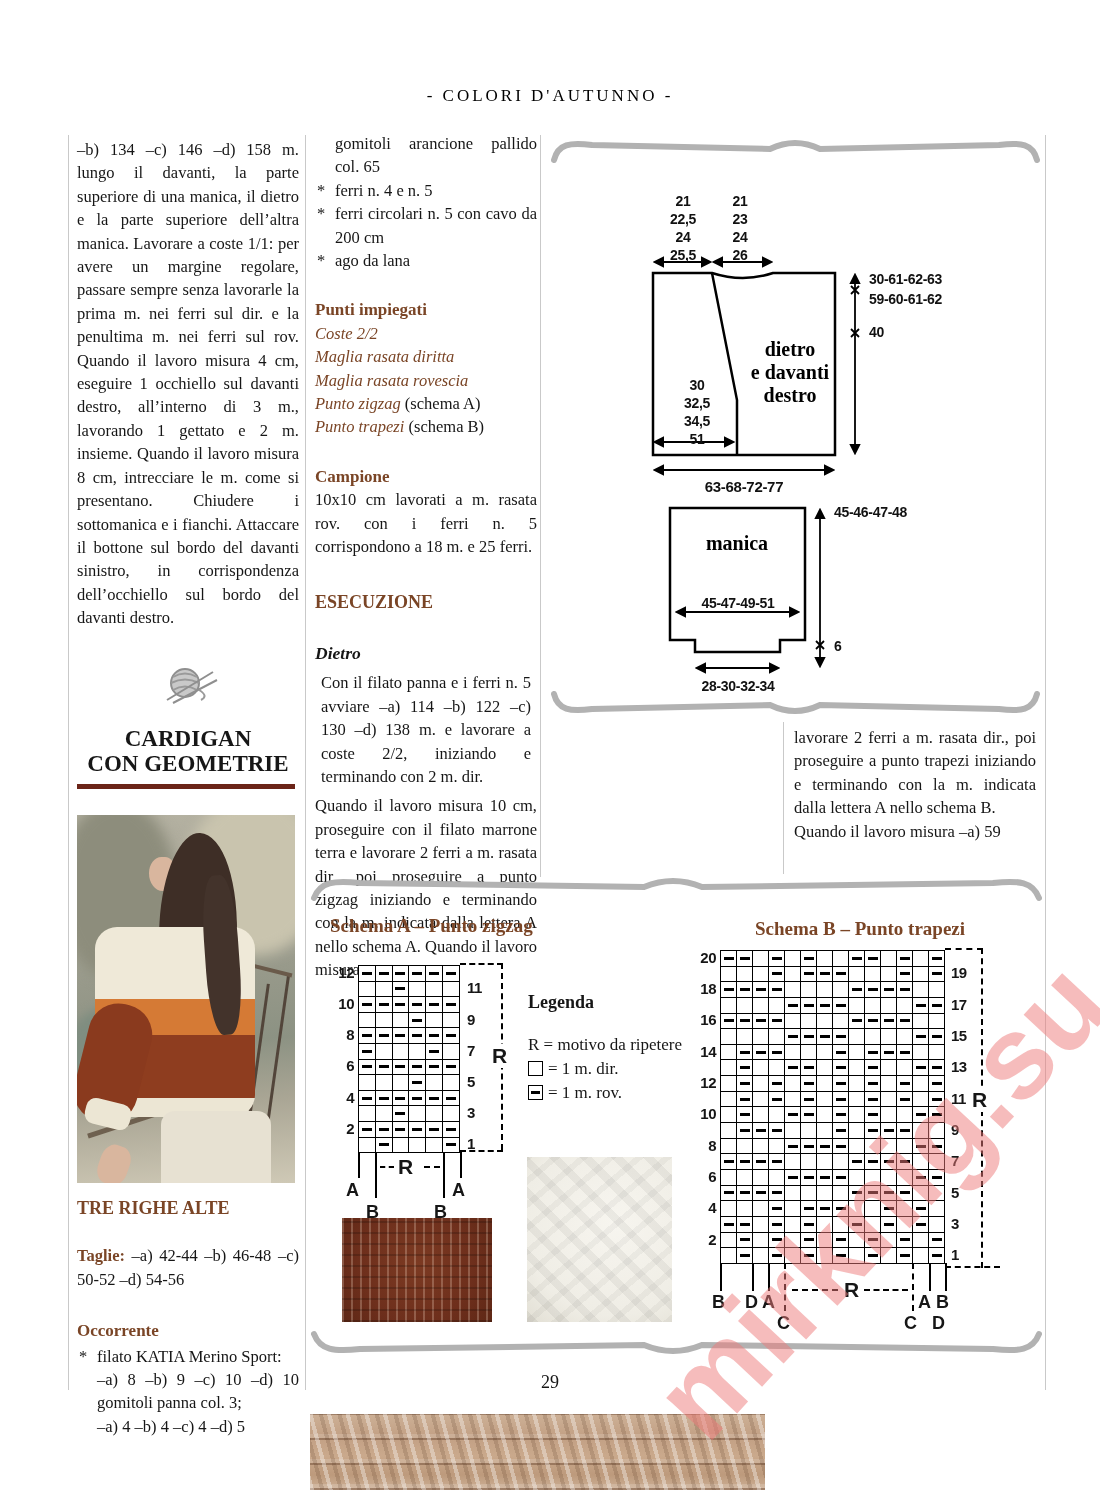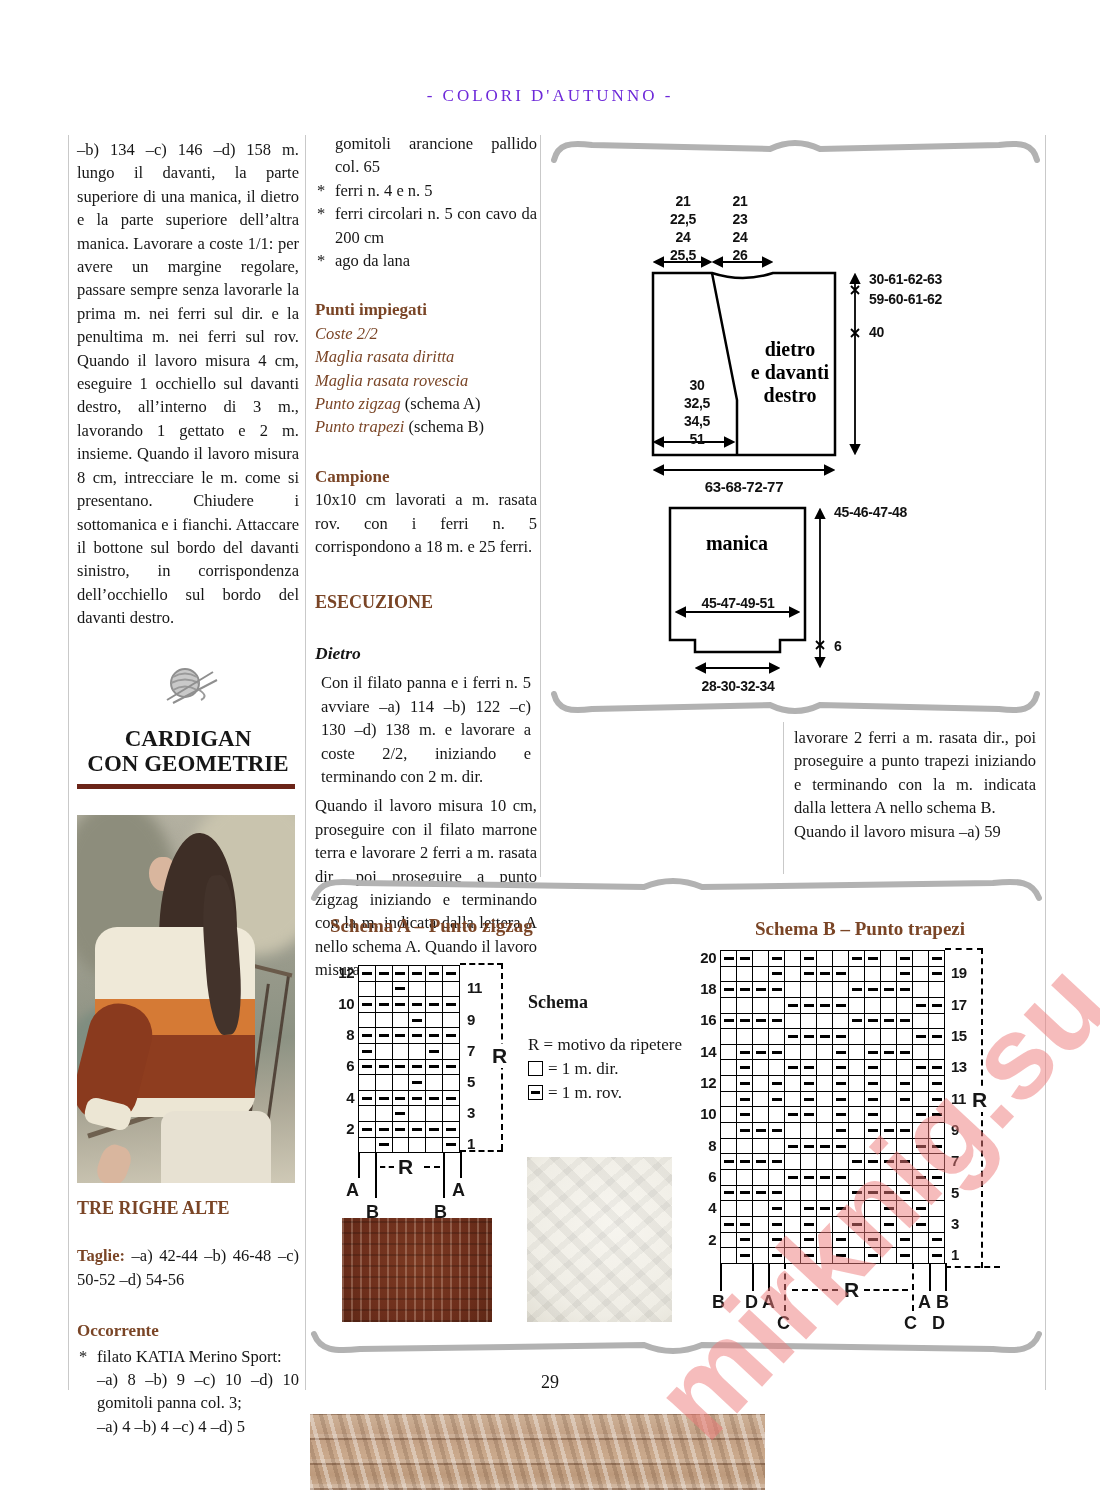--- a/index.html
+++ b/index.html
@@ -1,19 +1,19 @@
 <!DOCTYPE html>
 <html><head>
 <meta charset="utf-8">
 <style>
   html,body{margin:0;padding:0;background:#e8e8e8;}
   .page{position:relative;width:1100px;height:1490px;background:#ffffff;overflow:hidden;
         font-family:"Liberation Serif", serif;color:#161616;}
   .rule{position:absolute;width:1px;background:#c9c9c9;}
-  .hdr{position:absolute;left:0;right:0;top:86px;text-align:center;color:#6d28d9;
+  .hdr{position:absolute;left:0;right:0;top:86px;text-align:center;color:#000000;
        font-size:17px;letter-spacing:3px;}
   
   .col{position:absolute;width:222px;font-size:16.5px;line-height:23.4px;text-align:justify;}
   .col1{left:77px;top:138px;}
   .col2{left:315px;top:132px;}
   .colc{position:absolute;top:726px;width:232px;font-size:16.5px;line-height:23.4px;text-align:justify;}
   .col3{left:549px;}
   .col4{left:794px;width:242px;}
   .brown{color:#7a4526;}
   .bold{font-weight:bold;}
@@ -480,21 +480,21 @@
   <div class="tick" style="left:460px;top:1152px;height:26px;"></div>
   <div class="hdash" style="left:380px;top:1166px;width:14px;"></div>
   <div class="hdash" style="left:424px;top:1166px;width:16px;"></div>
   <div class="r-label" style="left:396px;top:1155px;">R</div>
   <div class="ab-label" style="left:346px;top:1180px;">A</div>
   <div class="ab-label" style="left:366px;top:1202px;">B</div>
   <div class="ab-label" style="left:434px;top:1202px;">B</div>
   <div class="ab-label" style="left:452px;top:1180px;">A</div>
 
   <div class="legend">
-    <div class="bold" style="font-size:18px;">Schema</div>
+    <div class="bold" style="font-size:18px;">Legenda</div>
     <div style="margin-top:22px;">R = motivo da ripetere</div>
     <div style="margin-top:4px;"><span class="leg-box"></span><span>= 1 m. dir.</span></div>
     <div style="margin-top:4px;"><span class="leg-box purl"></span><span>= 1 m. rov.</span></div>
   </div>
 
   <div class="schema-title brown" style="left:755px;top:918px;">Schema B – Punto trapezi</div>
   <div id="gridB" style="position:absolute;left:720px;top:950px;">
       <div class="chart-row">
         <div class="chart-cell" style="width: 17px; height: 16.65px;">
           <div class="purl-dash"></div>

